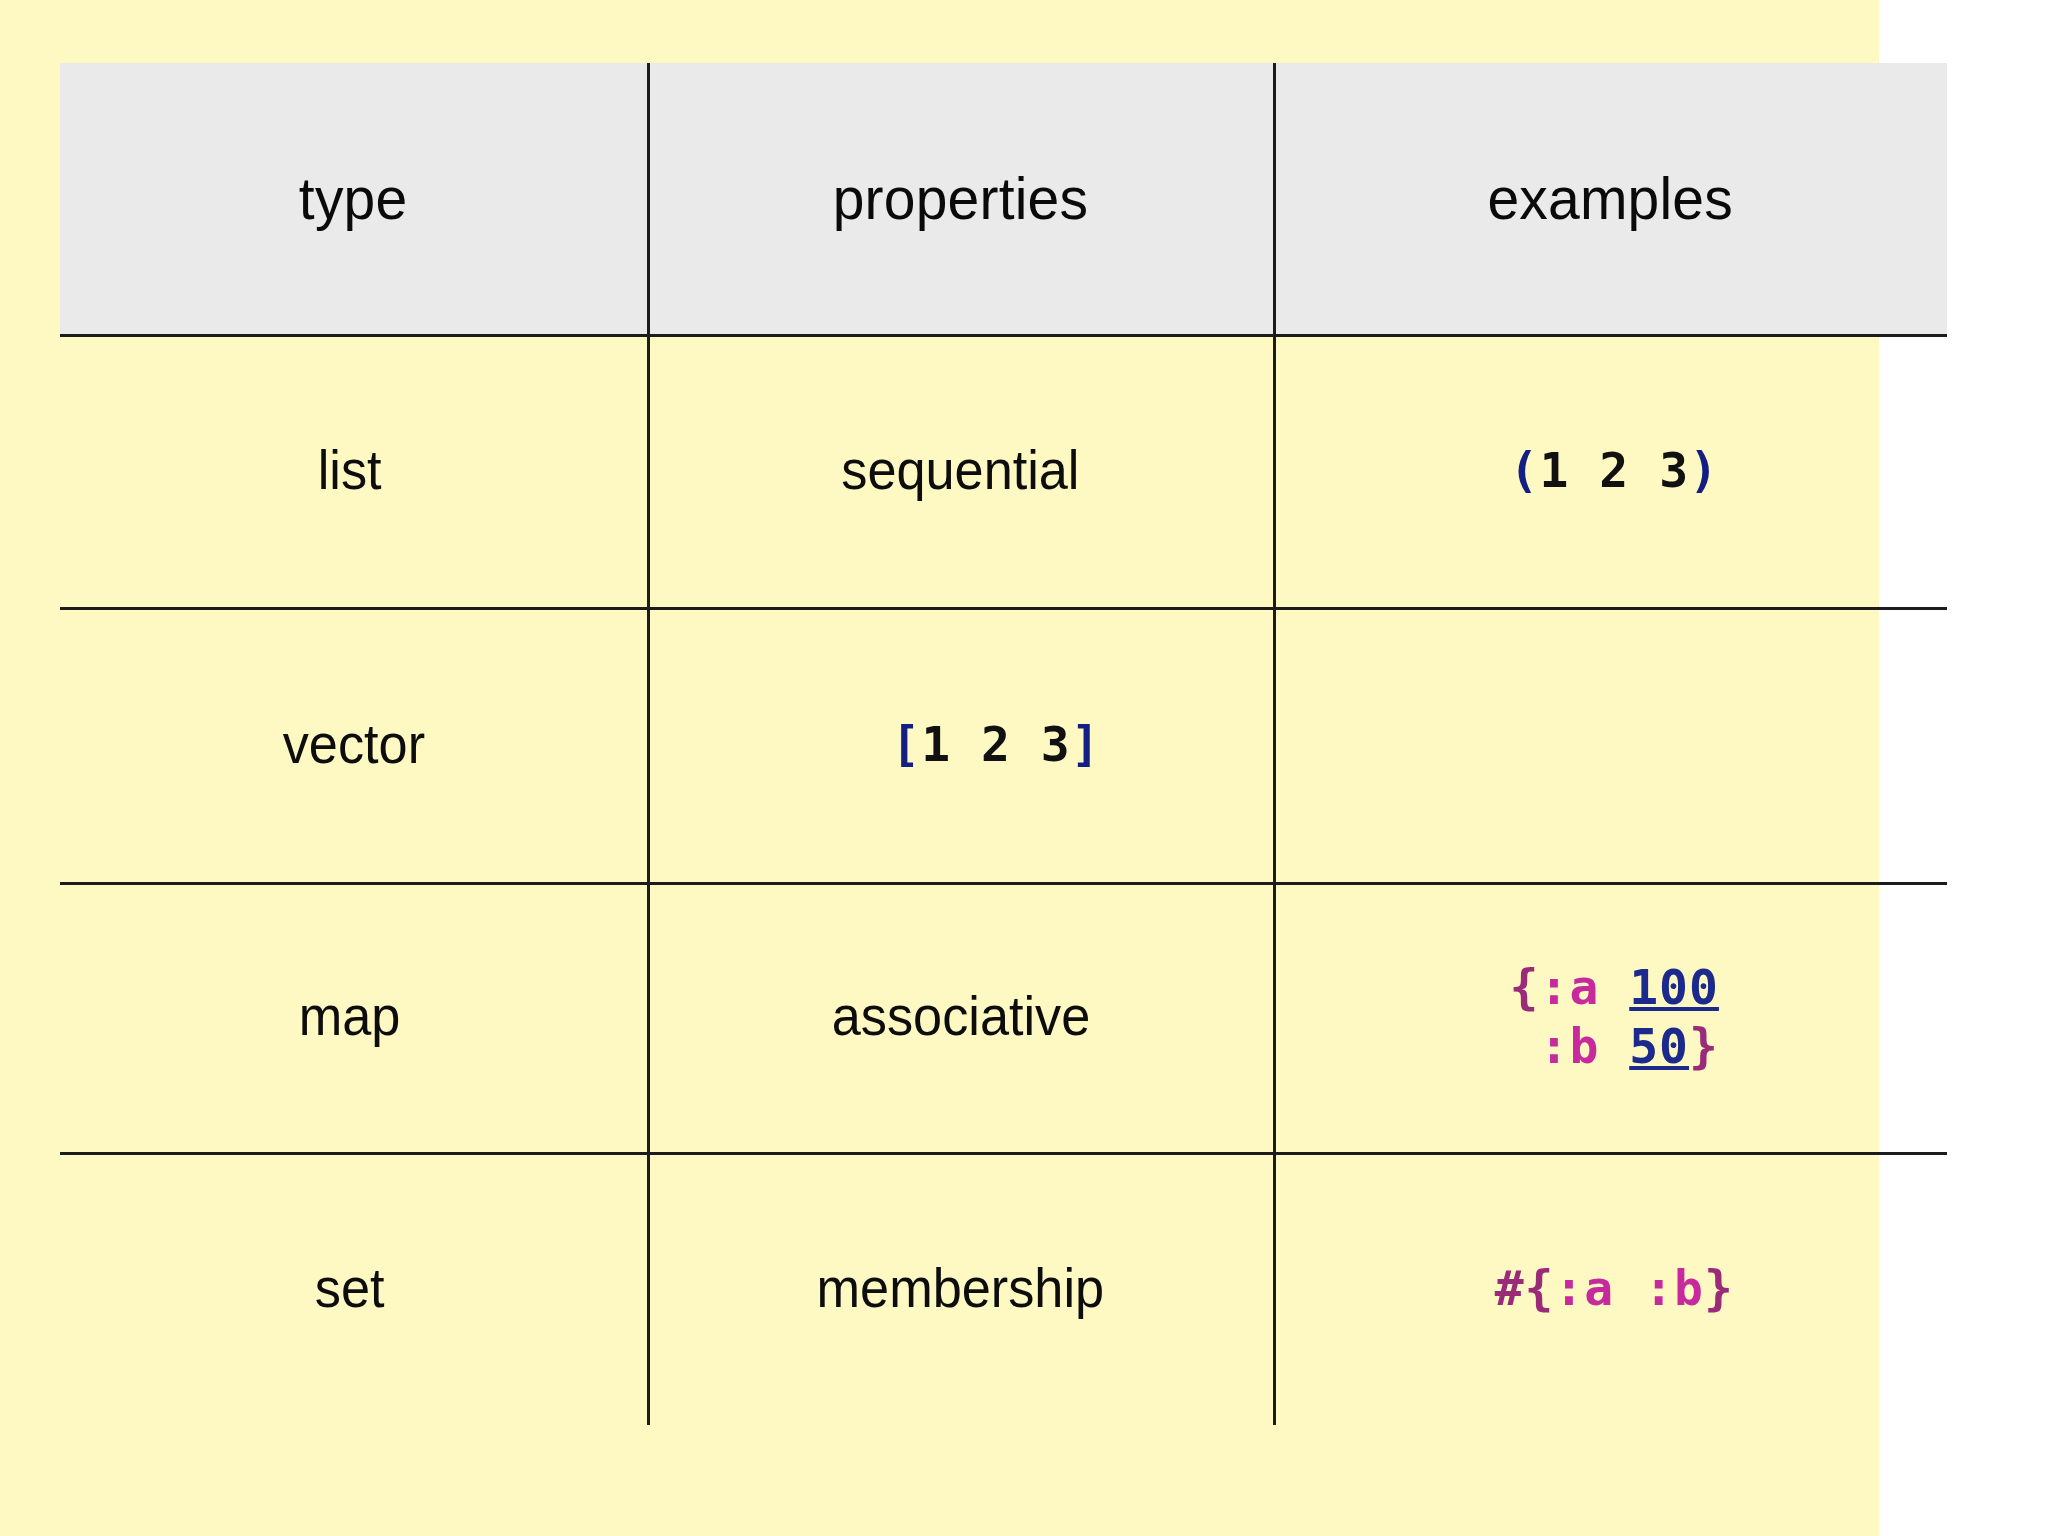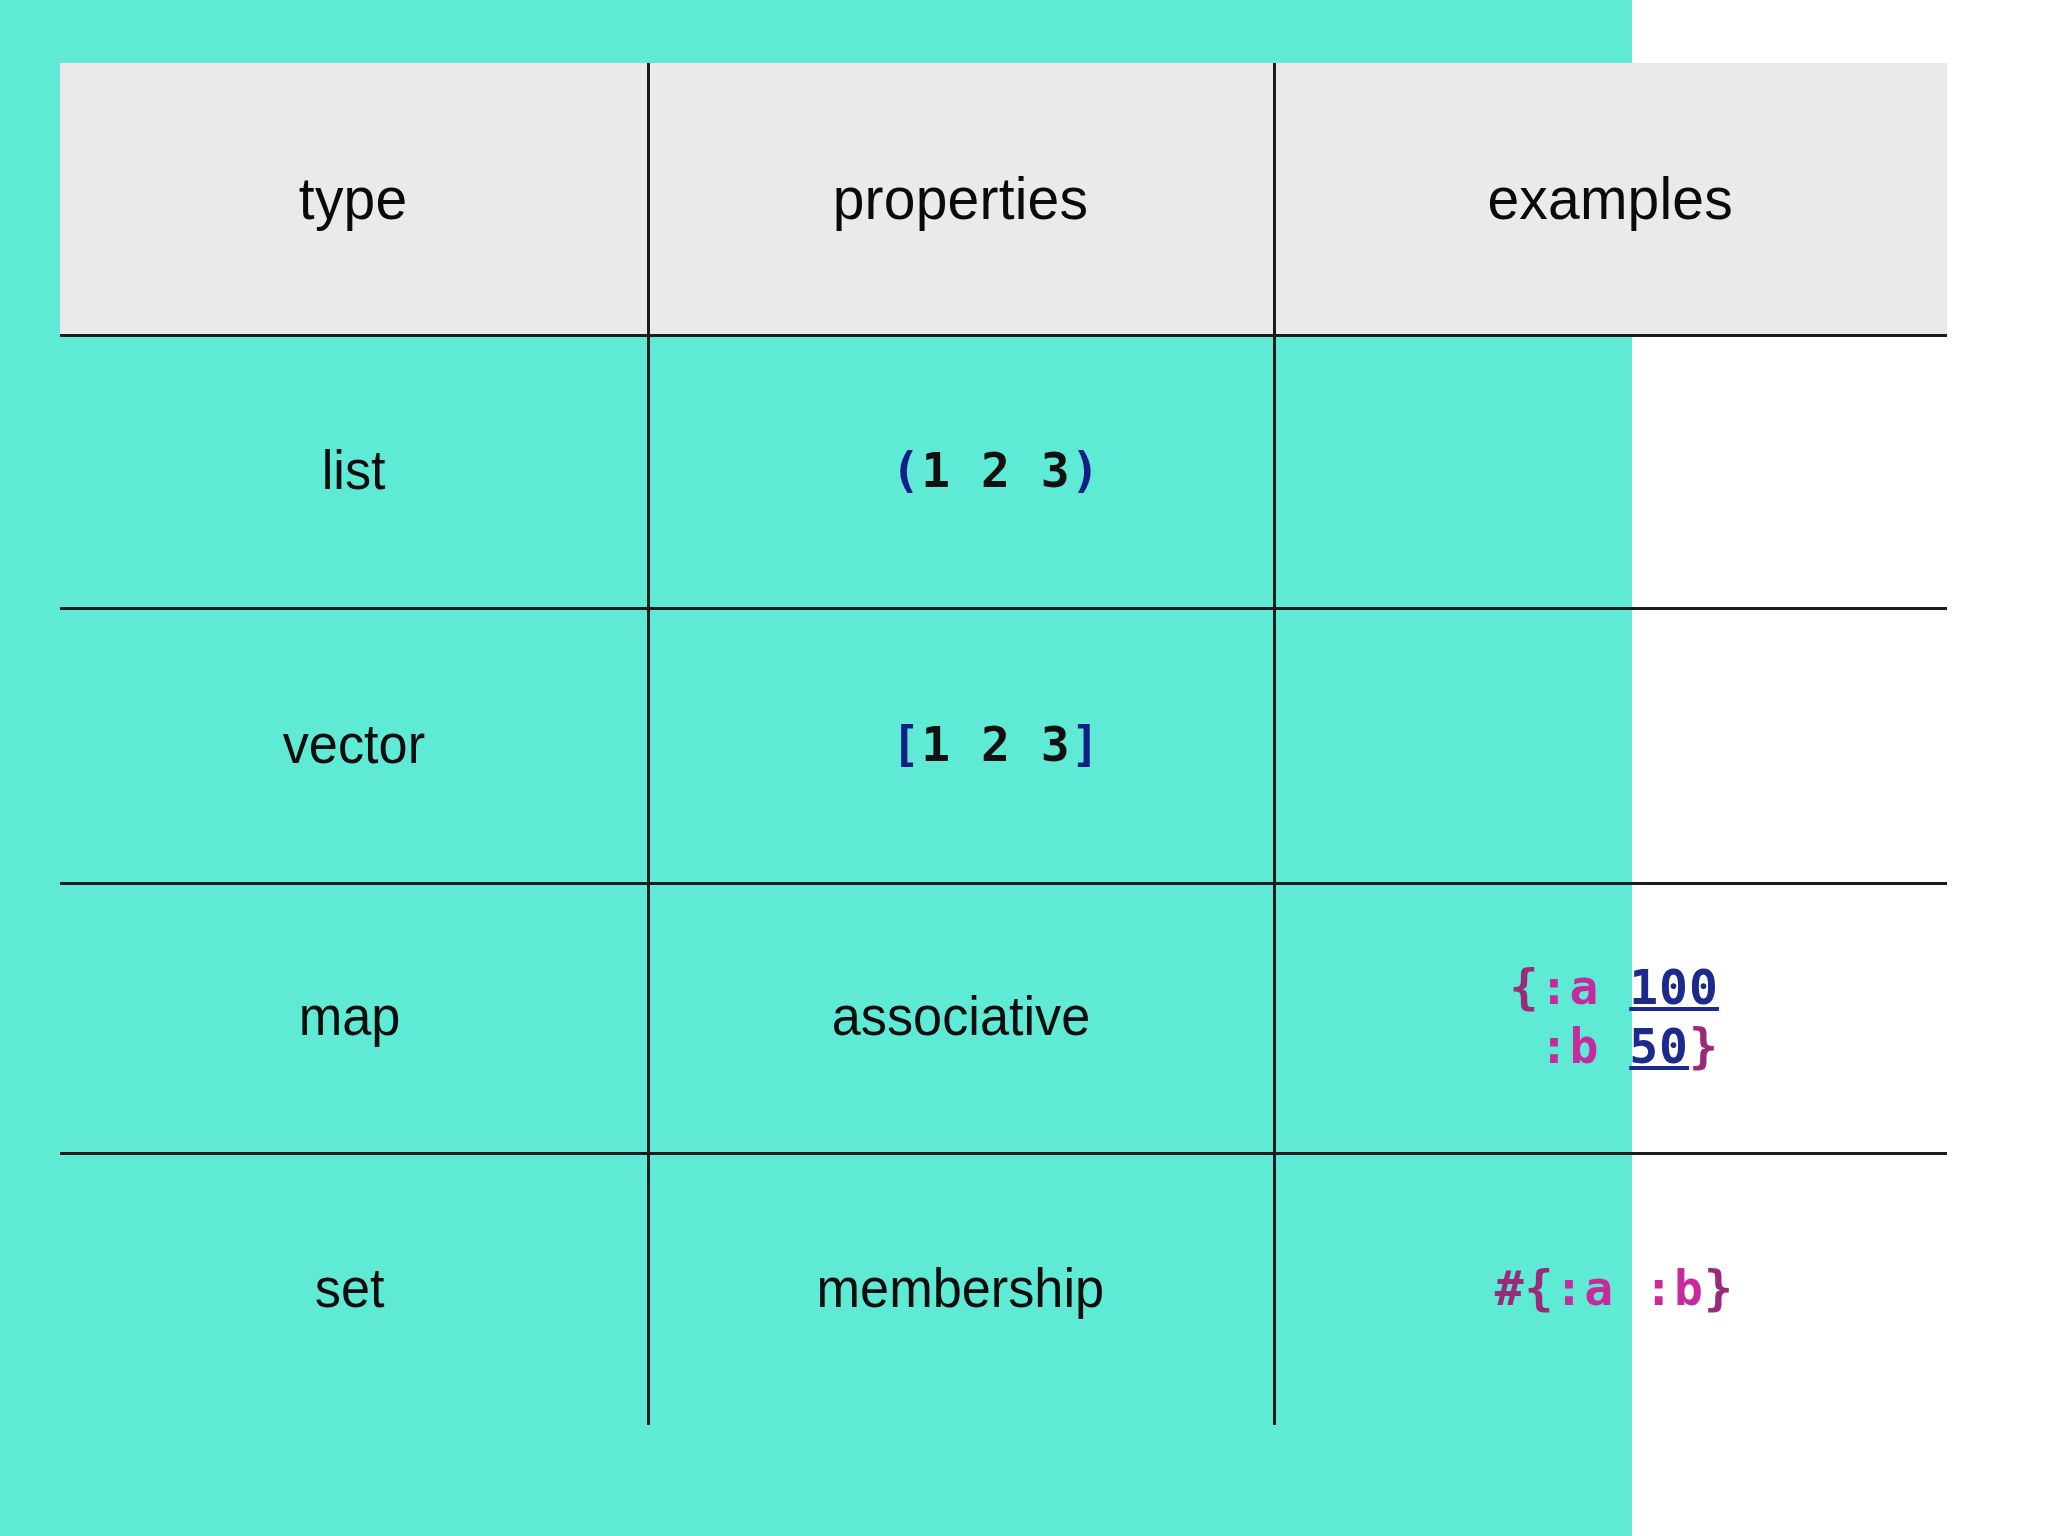--- a/index.html
+++ b/index.html
@@ -10,23 +10,23 @@
   body {
     width: 2048px;
     height: 1536px;
     overflow: hidden;
     font-family: "Liberation Sans", "DejaVu Sans", sans-serif;
     -webkit-font-smoothing: antialiased;
   }
 
   #slide {
     position: relative;
-    width: 1632px;
+    width: 1879px;
     height: 1536px;
-    background: #5eead4;
+    background: #fef9c3;
   }
 
   
   #types-table {
     position: absolute;
     left: 60px;
     top: 63px;
     width: 1887px;
     height: 1362px;
   }
@@ -152,20 +152,23 @@
         <span class="th-label">examples</span>
       </div>
     </div>
 
     <div class="tbody">
 
       <div class="trow row-list">
         <div class="td c1">
           <span class="cell-text">list</span>
         </div>
+        <div class="td c2">
+          <span class="cell-text">sequential</span>
+        </div>
         <div class="td c3">
           <span class="code"><span class="tok-paren">(</span><span class="tok-num">1</span><span class="tok-num"> </span><span class="tok-num">2</span><span class="tok-num"> </span><span class="tok-num">3</span><span class="tok-paren">)</span></span>
         </div>
       </div>
 
       <div class="trow row-vector">
         <div class="td c1">
           <span class="cell-text">vector</span>
         </div>
         <div class="td c3">

